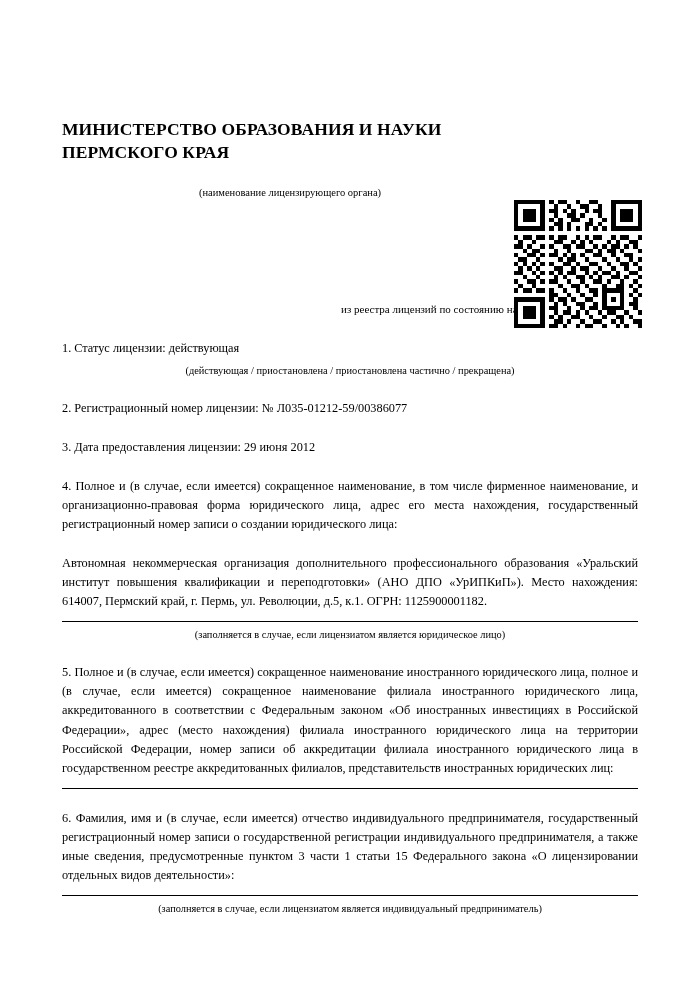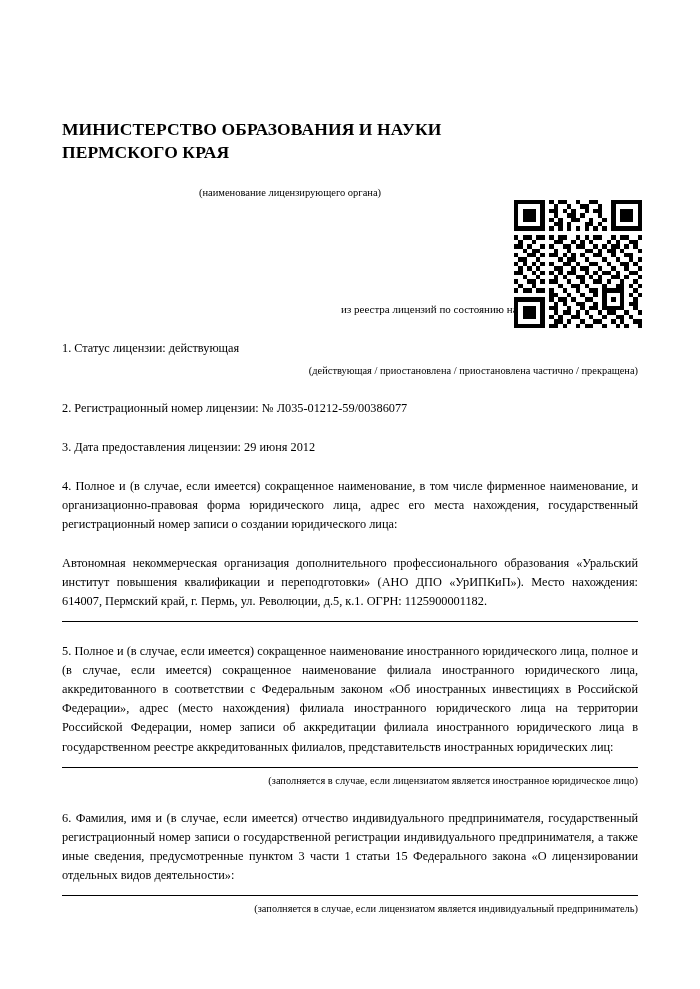--- a/index.html
+++ b/index.html
@@ -54,21 +54,21 @@
     line-height: 1.6;
   }
 
   .section {
     font-size: 12.3px;
     line-height: 1.55;
     text-align: justify;
     margin-top: 20px;
   }
   .note {
-    text-align: right;
+    text-align: center;
     font-size: 10.4px;
     margin-top: 5px;
   }
   .para {
     text-align: justify;
     text-justify: inter-word;
   }
   .para.block { margin-top: 20px; }
   .hr {
     border: none;
@@ -353,26 +353,26 @@
   </div>
 
   <div class="section">
     <div class="para">3. Дата предоставления лицензии: 29 июня 2012</div>
   </div>
 
   <div class="section">
     <div class="para">4. Полное и (в случае, если имеется) сокращенное наименование, в том числе фирменное наименование, и организационно-правовая форма юридического лица, адрес его места нахождения, государственный регистрационный номер записи о создании юридического лица:</div>
     <div class="para block">Автономная некоммерческая организация дополнительного профессионального образования «Уральский институт повышения квалификации и переподготовки» (АНО ДПО «УрИПКиП»). Место нахождения: 614007, Пермский край, г. Пермь, ул. Революции, д.5, к.1. ОГРН: 1125900001182.</div>
     <hr class="hr">
+    <div class="note">(заполняется в случае, если лицензиатом является юридическое лицо)</div>
   </div>
 
   <div class="section">
     <div class="para">5. Полное и (в случае, если имеется) сокращенное наименование иностранного юридического лица, полное и (в случае, если имеется) сокращенное наименование филиала иностранного юридического лица, аккредитованного в соответствии с Федеральным законом «Об иностранных инвестициях в Российской Федерации», адрес (место нахождения) филиала иностранного юридического лица на территории Российской Федерации, номер записи об аккредитации филиала иностранного юридического лица в государственном реестре аккредитованных филиалов, представительств иностранных юридических лиц:</div>
     <hr class="hr">
-    <div class="note">(заполняется в случае, если лицензиатом является иностранное юридическое лицо)</div>
   </div>
 
   <div class="section">
     <div class="para">6. Фамилия, имя и (в случае, если имеется) отчество индивидуального предпринимателя, государственный регистрационный номер записи о государственной регистрации индивидуального предпринимателя, а также иные сведения, предусмотренные пунктом 3 части 1 статьи 15 Федерального закона «О лицензировании отдельных видов деятельности»:</div>
     <hr class="hr">
     <div class="note">(заполняется в случае, если лицензиатом является индивидуальный предприниматель)</div>
   </div>
 
 
 </div>

